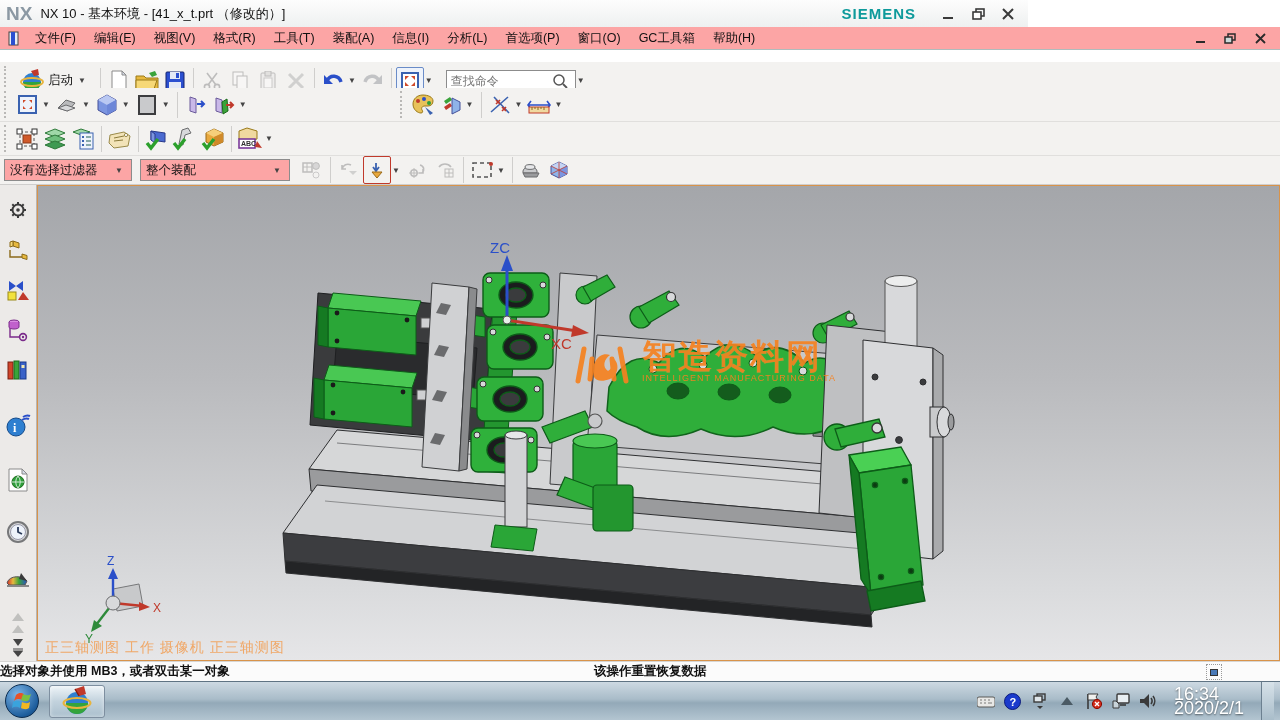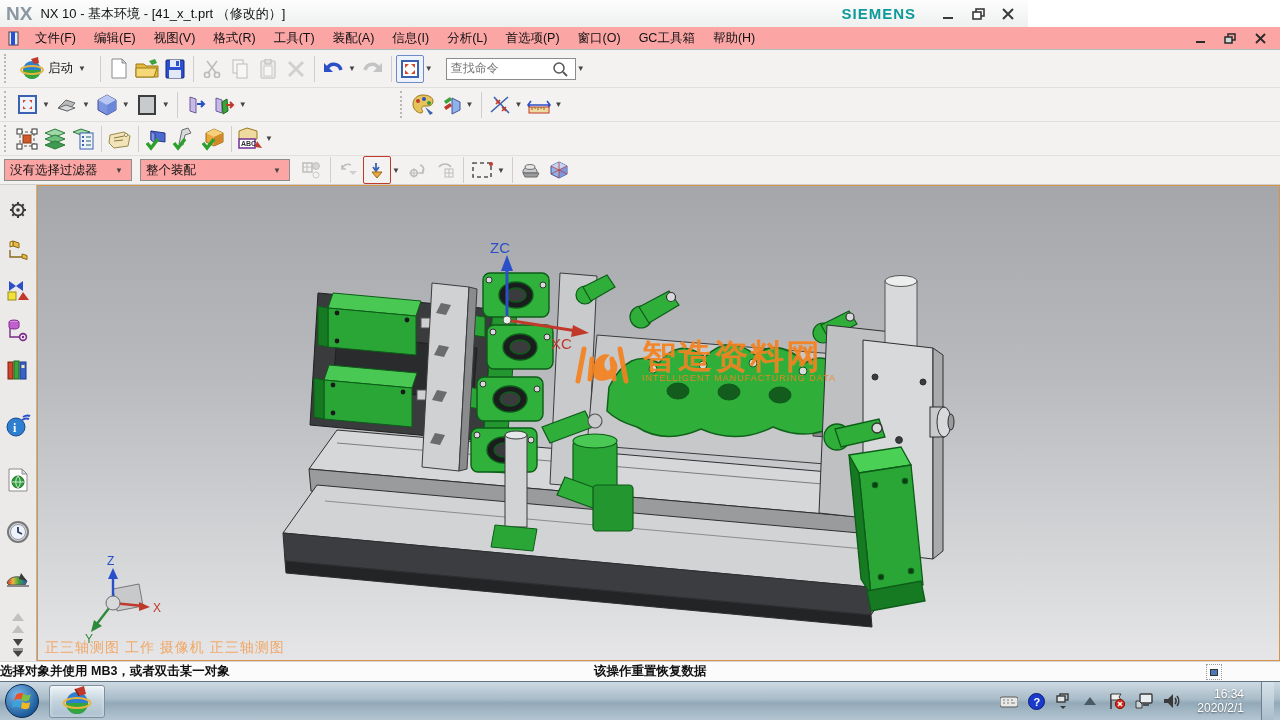--- a/index.html
+++ b/index.html
@@ -22,37 +22,37 @@
 
   
   #menubar { left:0; top:27px; width:1280px; height:23px; background:#fca5a5;
     border-bottom:1px solid #aebcbc; display:flex; align-items:center; }
   .menu-item { padding:3px 9px; color:#111; font-size:12.5px; cursor:default; }
   #menubar .winbtns { margin-left:auto; }
 
   
   .toolbar { left:0; width:1280px; background:#f3f2f0; display:flex;
     align-items:center; border-bottom:1px solid #e0dfdd; }
-  #row1 { top:50px; height:38px; }
+  #row1 { top:62px; height:38px; }
   #row2 { top:88px; height:34px; }
   #row3 { top:122px; height:34px; }
   #row4 { top:156px; height:29px; border-bottom:1px solid #cfcecd; }
   .grip { width:5px; height:80%; border-left:2px dotted #b9b8b6; margin:0 4px; }
   .tbtn { min-width:28px; height:28px; display:flex; align-items:center;
     justify-content:center; border:1px solid transparent; border-radius:2px; }
   .tsep { width:1px; height:26px; background:#cfcecc; margin:0 4px; }
   .caret { font-size:8px; color:#444; margin:0 3px 0 1px; }
   .grayed { opacity:.38; filter:grayscale(.9); }
   .startbtn { display:flex; align-items:center; gap:4px; padding:2px 6px;
     height:30px; border:1px solid transparent; border-radius:2px; }
   .start-label { font-size:12.5px; color:#111; }
   .searchbox { display:flex; align-items:center; background:#fff;
     border:1px solid #8c8c8c; height:22px; width:130px; padding:0 4px; }
   .searchbox input { border:none; outline:none; width:100px; font-size:12px;
-    font-family:Liberation Mono, monospace; }
+    font-family:Liberation Sans, sans-serif; }
   .combo { display:flex; align-items:center; justify-content:space-between;
     background:#fca5a5; border:1px solid #8c8c8c; height:22px; padding:0 5px;
     font-size:12.5px; color:#111; }
   #sidebar { left:0; top:185px; width:37px; height:476px; background:#eceae8;
     border-right:1px solid #b8b6b4; display:flex; flex-direction:column;
     align-items:center; }
   .side-icon { width:30px; height:30px; display:flex; align-items:center;
     justify-content:center; margin-top:10px; border-radius:2px; }
   #viewport { left:37px; top:185px; width:1243px; height:476px;
     background:linear-gradient(#a4a6aa 0%, #b9babd 40%, #dadbdd 85%, #e6e6e8 100%);
@@ -80,21 +80,21 @@
     border-top:1px solid #5f7383; display:flex; align-items:center; }
   .orb { width:34px; height:34px; margin:0 10px 0 5px; border-radius:50%;
     background:radial-gradient(circle at 35% 30%, #7db6e8, #1f5f9e 70%, #0c3a6b);
     border:1px solid #0b2c50; display:flex; align-items:center; justify-content:center; }
   .taskbtn { width:56px; height:33px; border:1px solid #7e8fa0; border-radius:3px;
     background:linear-gradient(#eef4f8,#c2d2dd 50%,#aabfcd);
     display:flex; align-items:center; justify-content:center; box-shadow:inset 0 0 4px #fff8; }
   .tray { margin-left:auto; display:flex; align-items:center; gap:9px; padding-right:6px; }
   .tray-icon { width:18px; height:18px; display:flex; align-items:center;
     justify-content:center; }
-  .clock { text-align:right; color:#fff; font-size:12px; line-height:14px;
+  .clock { text-align:left; color:#fff; font-size:18px; line-height:14px;
     text-shadow:0 1px 2px #0008; padding:0 8px; }
   .showdesk { width:13px; height:39px; border-left:1px solid #6c8090;
     background:linear-gradient(#d7e2e9,#a8bcc9); }
 </style>
 </head>
 <body>
 
 <div id="stage">
 
   <div id="titlebar" class="abs">

